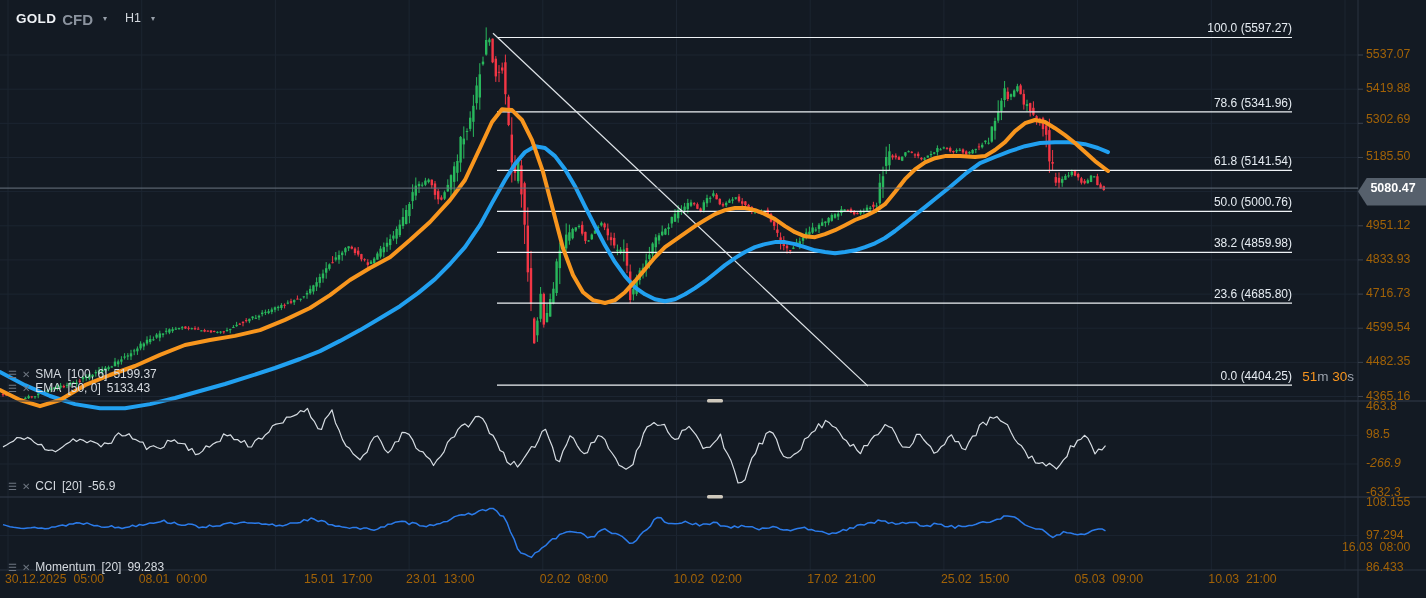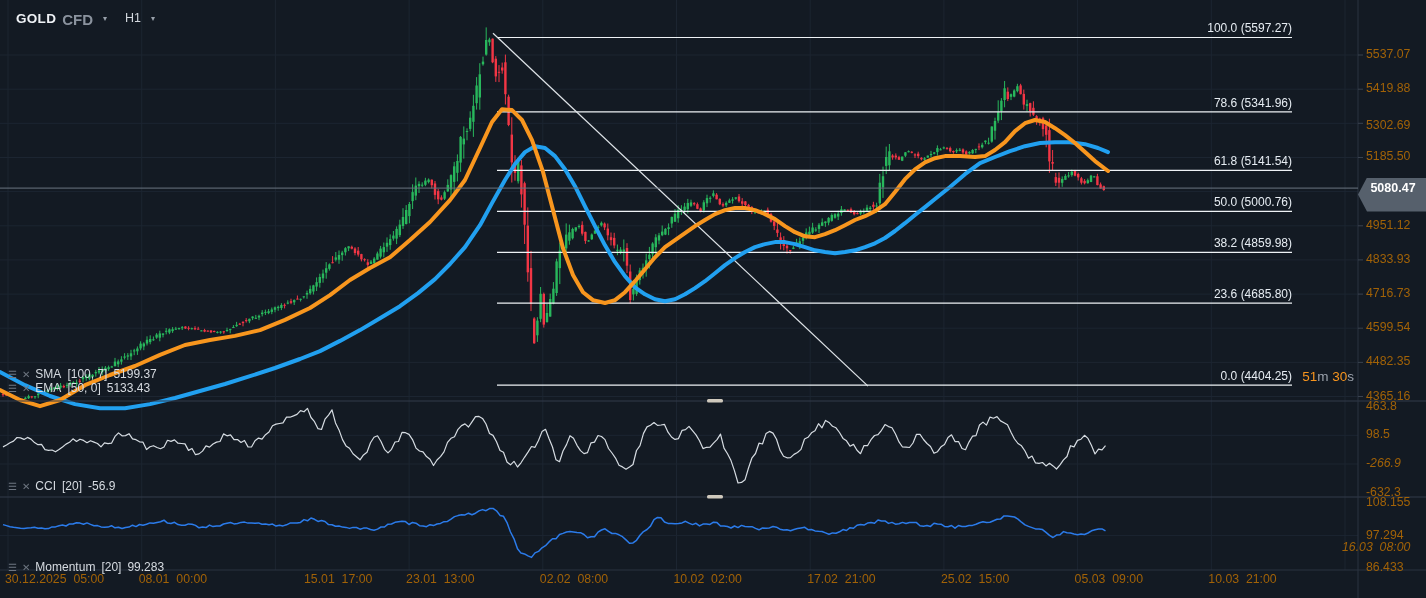--- a/index.html
+++ b/index.html
@@ -13,21 +13,21 @@
   .fib{position:absolute;color:#e6ecf2;font-size:12px;line-height:14px;text-align:right;white-space:pre;}
   .symbar{position:absolute;left:16px;top:9px;display:flex;align-items:center;cursor:pointer;}
   .sym{color:#eef1f5;font-size:13.5px;font-weight:700;letter-spacing:.3px;}
   .badge{color:#8b939e;font-size:15px;font-weight:700;margin-left:6px;margin-top:2px;}
   .caret{color:#98a0aa;font-size:8px;margin-left:10px;}
   .tfbar{position:absolute;left:125px;top:11px;display:flex;align-items:center;cursor:pointer;}
   .tfl{color:#d3d8de;font-size:12.5px;}
   .legend{position:absolute;left:8px;display:flex;align-items:center;color:#d6dbe1;font-size:12px;}
   .lic{color:#6e7681;font-size:10px;margin-right:5px;cursor:pointer;}
   .ltxt span{margin-right:6px;}
-  #ptag{position:absolute;left:1358px;width:68px;height:34px;background:#56606c;color:#ffffff;
+  #ptag{position:absolute;left:1358px;width:68px;height:28px;background:#56606c;color:#ffffff;
         font-size:12.5px;font-weight:700;line-height:21px;text-align:center;padding-left:2px;
         box-sizing:border-box;clip-path:polygon(0 50%,9px 0,100% 0,100% 100%,9px 100%);}
   #countdown{position:absolute;right:72px;font-size:13.5px;white-space:pre;}
   .cnum{color:#f7941d;}
   .cunit{color:#9aa1ab;}
 </style>
 </head>
 <body>
 
 <div id="stage">
@@ -795,21 +795,21 @@
         <line x1="0" y1="188.1" x2="1358" y2="188.1" stroke="#6b7480" stroke-width="1"></line>
       </g>
     </svg>
 
   <div class="pscale"></div>
   <div class="tscale"></div>
 
   <div id="labels">
       <div class="axl" style="left: 1366px; top: 47px;">5537.07</div>
       <div class="axl" style="left: 1366px; top: 81.1503px;">5419.88</div>
-      <div class="axl" style="left: 1366px; top: 118px;">5302.69</div>
+      <div class="axl" style="left: 1366px; top: 112px;">5302.69</div>
       <div class="axl" style="left: 1366px; top: 149.451px;">5185.50</div>
       <div class="axl" style="left: 1366px; top: 217.752px;">4951.12</div>
       <div class="axl" style="left: 1366px; top: 251.902px;">4833.93</div>
       <div class="axl" style="left: 1366px; top: 286.055px;">4716.73</div>
       <div class="axl" style="left: 1366px; top: 320.206px;">4599.54</div>
       <div class="axl" style="left: 1366px; top: 354.356px;">4482.35</div>
       <div class="axl" style="left: 1366px; top: 388.506px;">4365.16</div>
       <div class="axl" style="left: 1366px; top: 398.5px;">463.8</div>
       <div class="axl" style="left: 1366px; top: 427.264px;">98.5</div>
       <div class="axl" style="left: 1366px; top: 456.035px; font-style: italic;">-266.9</div>
@@ -820,21 +820,21 @@
       <div class="axl" style="left: 5px; top: 572px;">30.12.2025  05:00</div>
       <div class="axl" style="left: 138.7px; top: 572px;">08.01  00:00</div>
       <div class="axl" style="left: 274px; top: 572px; margin-left: 30px;">15.01  17:00</div>
       <div class="axl" style="left: 406.1px; top: 572px;">23.01  13:00</div>
       <div class="axl" style="left: 539.8px; top: 572px;">02.02  08:00</div>
       <div class="axl" style="left: 673.5px; top: 572px;">10.02  02:00</div>
       <div class="axl" style="left: 807.2px; top: 572px;">17.02  21:00</div>
       <div class="axl" style="left: 940.9px; top: 572px;">25.02  15:00</div>
       <div class="axl" style="left: 1074.6px; top: 572px;">05.03  09:00</div>
       <div class="axl" style="left: 1208.3px; top: 572px;">10.03  21:00</div>
-      <div class="axl" style="left: 1342px; top: 540px; font-style: italic;">16.03  08:00</div>
+      <div class="axl" style="left: 1342px; top: 540px;">16.03  08:00</div>
       <div class="fib" style="right: 134px; top: 21.4571px;">100.0 (5597.27)</div>
       <div class="fib" style="right: 134px; top: 95.857px;">78.6 (5341.96)</div>
       <div class="fib" style="right: 134px; top: 154.261px;">61.8 (5141.54)</div>
       <div class="fib" style="right: 134px; top: 195.286px;">50.0 (5000.76)</div>
       <div class="fib" style="right: 134px; top: 236.311px;">38.2 (4859.98)</div>
       <div class="fib" style="right: 134px; top: 287.069px;">23.6 (4685.80)</div>
       <div class="fib" style="right: 134px; top: 369.115px;">0.0 (4404.25)</div>
     </div>
 
   <div class="symbar">
@@ -843,21 +843,21 @@
     <span class="caret">▾</span>
   </div>
   <div class="tfbar">
     <span class="tfl">H1</span>
     <span class="caret">▾</span>
   </div>
 
   <div class="legend" style="top:367px">
     <span class="lic">☰</span>
     <span class="lic">✕</span>
-    <span class="ltxt"><span>SMA</span><span>[100, 7]</span><span>5199.37</span></span>
+    <span class="ltxt"><span>SMA</span><span>[100, 6]</span><span>5199.37</span></span>
   </div>
   <div class="legend" style="top:381px">
     <span class="lic">☰</span>
     <span class="lic">✕</span>
     <span class="ltxt"><span>EMA</span><span>[50, 0]</span><span>5133.43</span></span>
   </div>
   <div class="legend" style="top:479px">
     <span class="lic">☰</span>
     <span class="lic">✕</span>
     <span class="ltxt"><span>CCI</span><span>[20]</span><span>-56.9</span></span>

